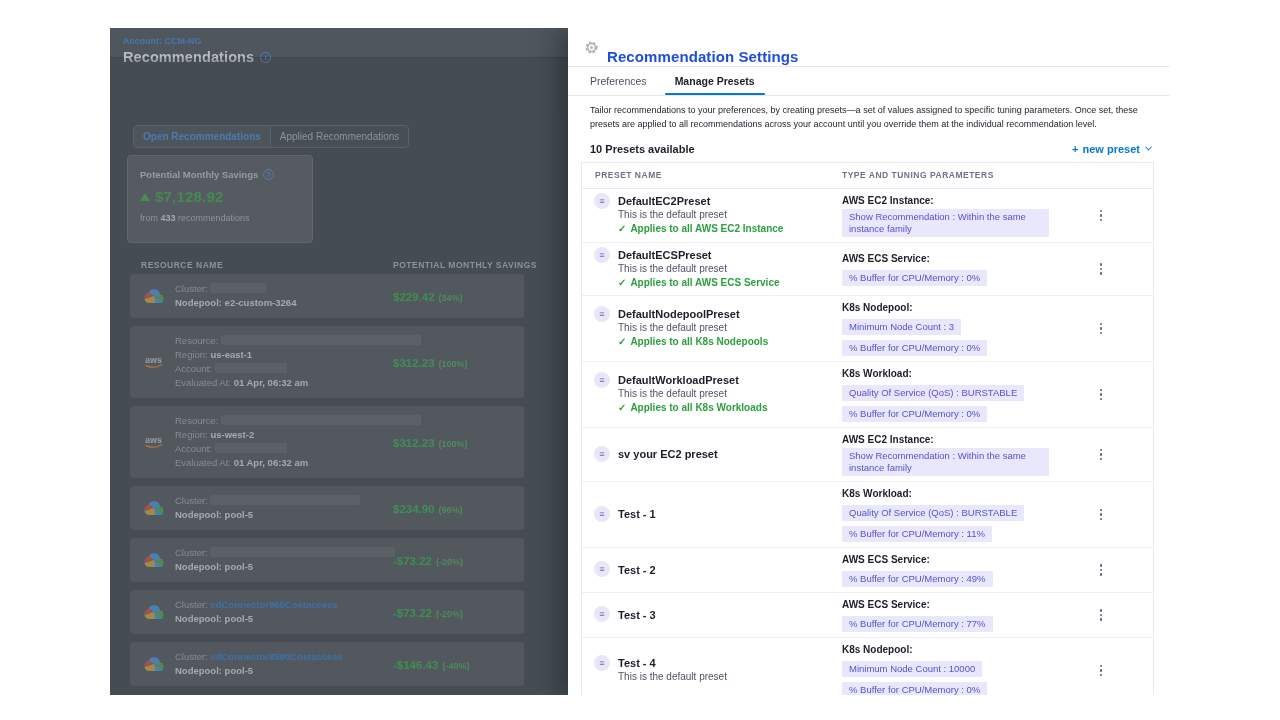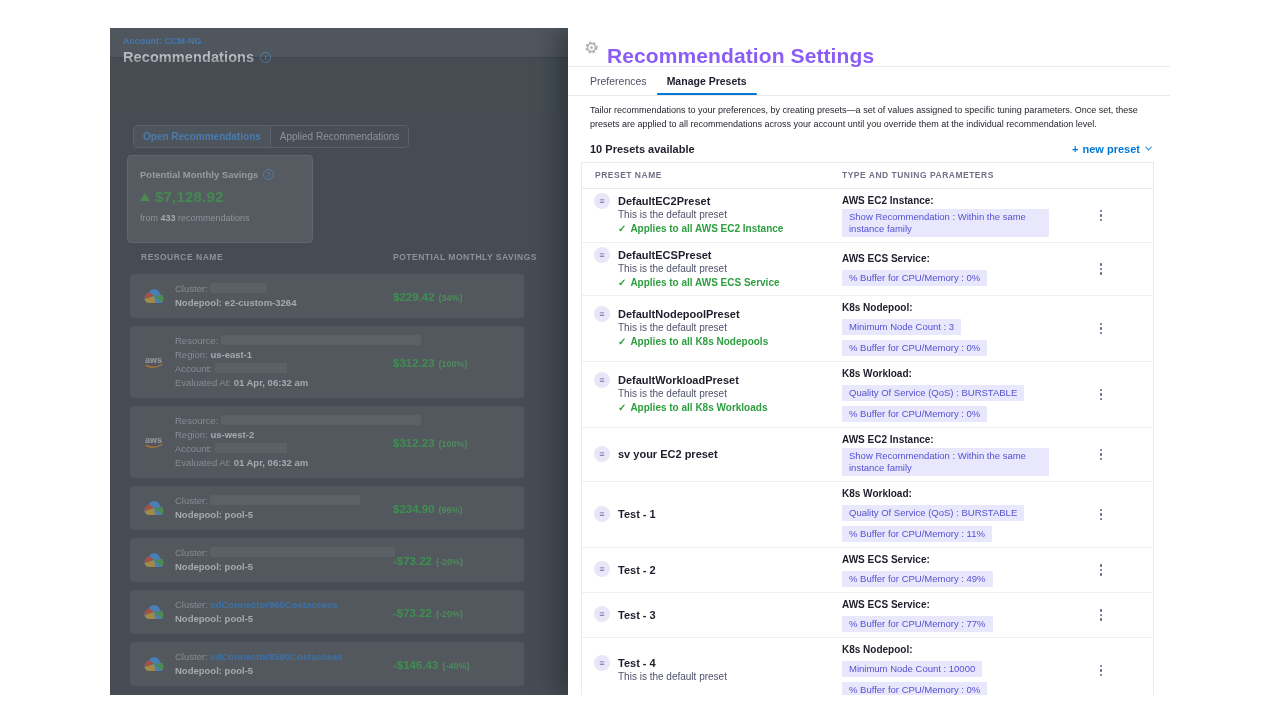--- a/index.html
+++ b/index.html
@@ -28,40 +28,40 @@
   .card-label-row { display:flex; align-items:center; gap:5px; }
   .card-label { font-size:9.5px; font-weight:bold; color:#969ca2; }
   .money-row { display:flex; align-items:baseline; gap:5px; margin-top:8px; }
   .tri-up { width:0; height:0; border-left:5px solid transparent; border-right:5px solid transparent;
             border-bottom:8px solid #4c8a55; align-self:center; }
   .money-green { font-size:15px; font-weight:bold; color:#468952; letter-spacing:.2px; }
   .money-grey { font-size:13.5px; font-weight:bold; color:#aab0b6; letter-spacing:.2px; }
   .money-suffix { font-size:8px; color:#82888e; }
   .card-sub { margin-top:8px; font-size:9px; color:#8d9399; }
   .card-sub b { color:#a2a8ae; }
-  .lp-thead { position:absolute; top:224px; font-size:8.5px; font-weight:bold; letter-spacing:.5px; color:#8c9298; }
+  .lp-thead { position:absolute; top:232px; font-size:8.5px; font-weight:bold; letter-spacing:.5px; color:#8c9298; }
   .lp-rows { position:absolute; left:20px; top:246px; width:394px; }
   .lp-row { position:relative; background:#52585e; border-radius:3px; margin-bottom:8px; padding:8px 0 8px 45px; }
   .lp-row.h2 { min-height:44px; display:flex; flex-direction:column; justify-content:center; }
   .lp-row.h4 { min-height:66px; }
   .prov-icon { position:absolute; left:14px; top:50%; transform:translateY(-50%); width:20px; height:16px; }
   .lp-line { font-size:9.5px; line-height:14px; color:#878d93; white-space:nowrap; }
   .lp-line b { color:#a4aab0; font-weight:bold; }
   .lp-line .linkv { color:#3b72ab; font-weight:bold; }
   .redact { display:inline-block; height:10px; background:#5c6167; border-radius:2px; transform:translateY(1px); }
   .lp-money { position:absolute; left:263px; top:50%; transform:translateY(-50%); white-space:nowrap; }
   .lp-money .amt { font-size:11.5px; font-weight:bold; color:#3f8f52; }
   .lp-money .pct { font-size:9px; font-weight:bold; color:#4f8a5c; margin-left:4px; }
 
   
   .drawer { position:absolute; left:458px; top:0; width:602px; height:667px; background:#ffffff;
             box-shadow:-10px 0 22px rgba(10,14,20,.35); overflow:hidden; }
   .d-head { height:39px; border-bottom:1px solid #e8e8ed; display:flex; align-items:center; gap:8px; padding-left:16px; }
-  .d-title { font-size:21px; font-weight:bold; color:#8b5cf6; letter-spacing:.1px;margin-top:18px; }
-  .d-tabs { height:29px; border-bottom:1px solid #e8e8ed; display:flex; gap:20px; padding-left:22px; }
+  .d-title { font-size:15px; font-weight:bold; color:#1d4ed8; letter-spacing:.1px;margin-top:18px; }
+  .d-tabs { height:29px; border-bottom:1px solid #e8e8ed; display:flex; gap:28px; padding-left:22px; }
   .d-tab { display:flex; align-items:center; font-size:10.5px; color:#4e5065; position:relative; cursor:default; }
   .d-tab.active { font-weight:bold; color:#1d1d2b; }
   .d-tab.active::after { content:""; position:absolute; left:-10px; right:-10px; bottom:0; height:2.5px;
                          background:#0278d5; border-radius:2px; }
   .d-desc { margin:8px 24px 0 22px; width:572px; font-size:9px; line-height:1.55; color:#24242f; }
   .d-bar { display:flex; justify-content:space-between; align-items:center; margin:11px 19px 7px 22px; }
   .d-count { font-size:11px; font-weight:bold; color:#1d1d2b; }
   .new-preset { display:flex; align-items:center; gap:4px; font-size:11px; font-weight:bold; color:#0278d5; }
   .chev { width:5px; height:5px; border-right:1.6px solid #0278d5; border-bottom:1.6px solid #0278d5;
           transform:rotate(45deg) translate(-1px,-1px); margin-left:2px; }

